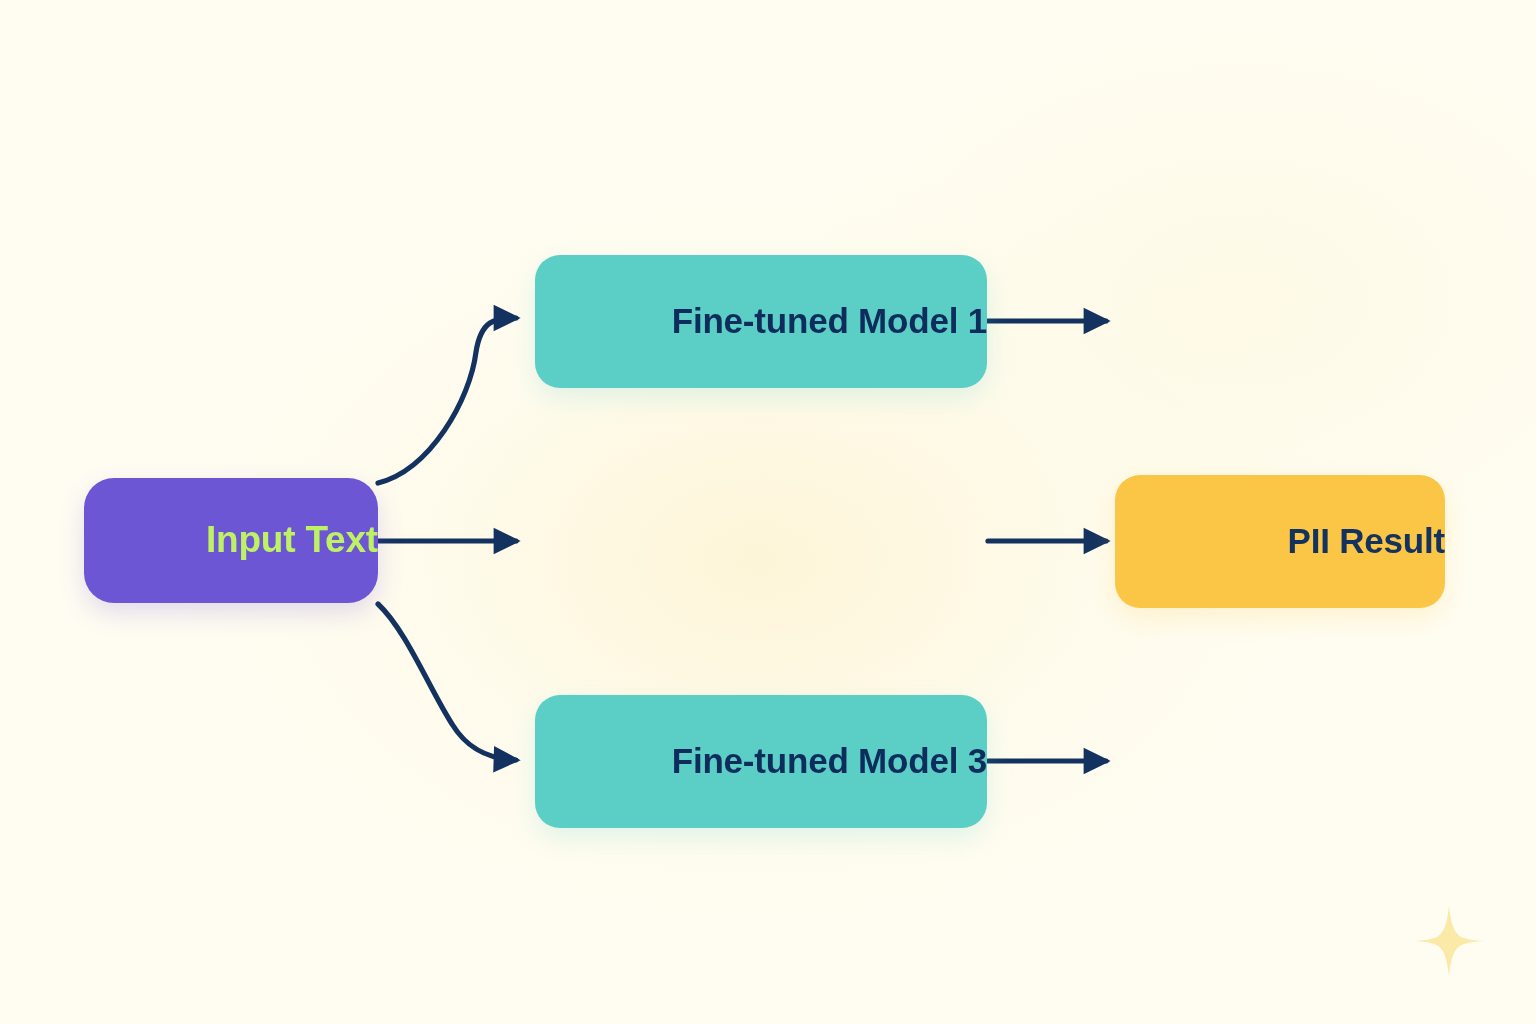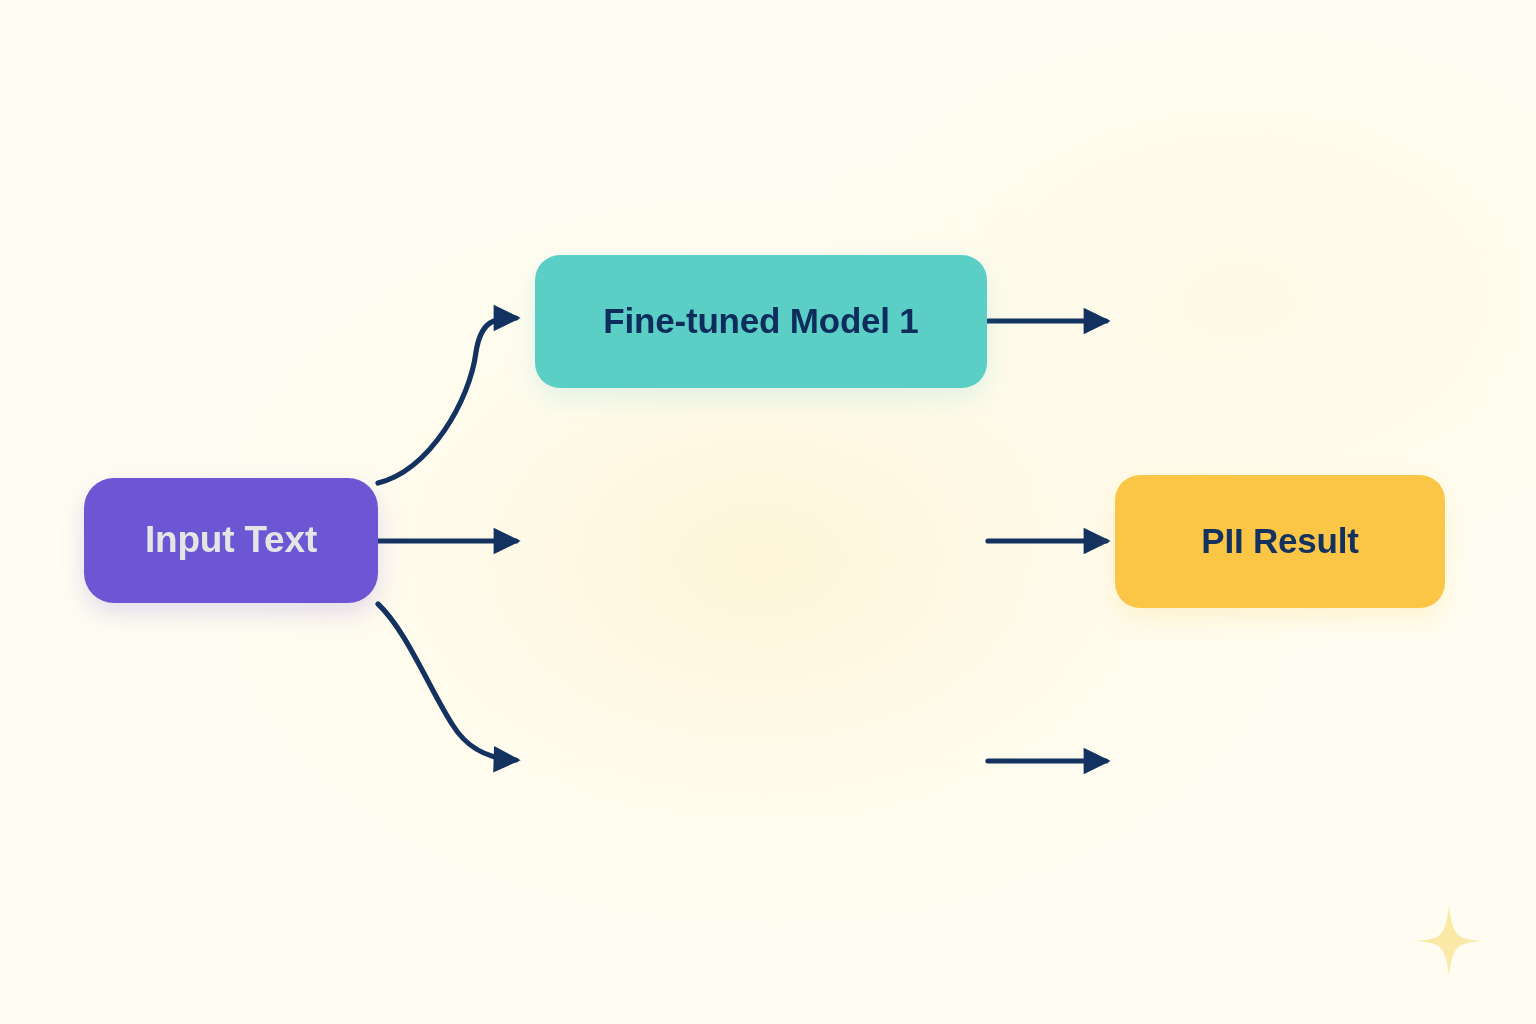--- a/index.html
+++ b/index.html
@@ -22,39 +22,39 @@
     position: absolute;
     left: 0; top: 0;
     width: 1536px;
     height: 1024px;
     pointer-events: none;
   }
   .node {
     position: absolute;
     display: flex;
     align-items: center;
-    justify-content: center;
+    justify-content: flex-end;
     box-sizing: border-box;
     text-align: center;
     letter-spacing: -0.2px;
     line-height: 1.1;
     z-index: 3;
   }
   .node .label {
     display: block;
     white-space: nowrap;
   }
   .node-input {
     left: 84px;
     top: 478px;
     width: 294px;
     height: 125px;
     border-radius: 30px;
     background: #6C56D4;
-    color: #e5e5e5;
+    color: #bef264;
     font-size: 37px;
     font-weight: bold;
     box-shadow: 0 10px 26px rgba(108, 86, 212, 0.20);
   }
   .node-model {
     left: 535px;
     width: 452px;
     height: 133px;
     border-radius: 25px;
     background: #5BCFC5;
@@ -112,20 +112,23 @@
     <path d="M 988 761 L 1106 761" fill="none" stroke="#13325F" stroke-width="5.2" stroke-linecap="round" marker-end="url(#arrow)"></path>
   </svg>
 
   <div class="node node-input">
     <span class="label">Input Text</span>
   </div>
 
   <div class="node node-model row-1">
     <span class="label">Fine-tuned Model 1</span>
   </div>
+  <div class="node node-model row-3">
+    <span class="label">Fine-tuned Model 3</span>
+  </div>
 
   <div class="node node-result row-2">
     <span class="label">PII Result</span>
   </div>
 
   <svg class="sparkle" viewBox="0 0 100 100">
     <path d="M 50 2 C 53 30 58 42 70 46 C 80 49 90 50 98 50 C 90 50 80 51 70 54 C 58 58 53 70 50 98 C 47 70 42 58 30 54 C 20 51 10 50 2 50 C 10 50 20 49 30 46 C 42 42 47 30 50 2 Z" fill="#FBE9A8"></path>
   </svg>
 
 </div>

